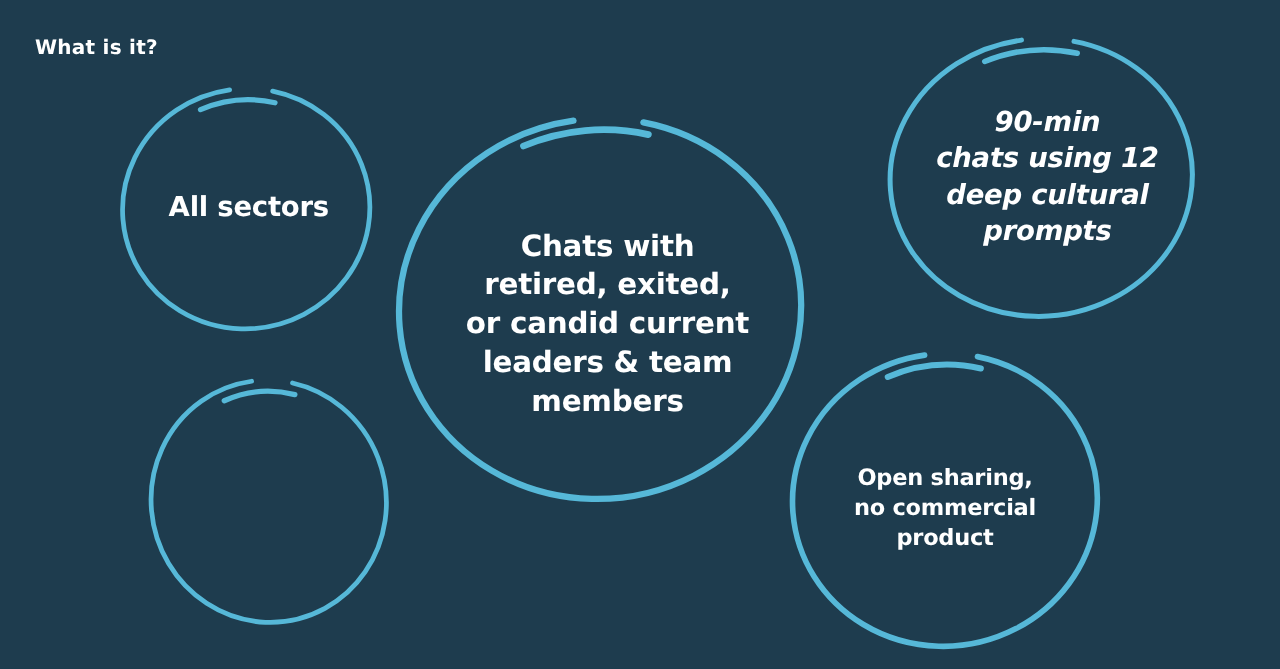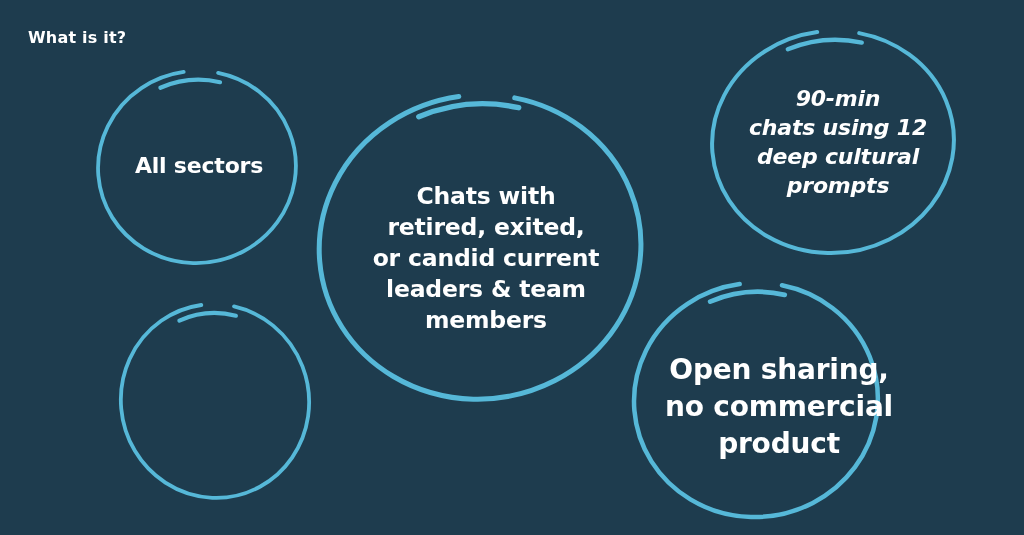--- a/index.html
+++ b/index.html
@@ -45,21 +45,21 @@
     font-weight: bold;
     text-align: center;
     white-space: pre-line;
     line-height: 1.32;
     letter-spacing: -0.2px;
   }
   .label-all-sectors       { left: 199px; top: 166px; font-size: 22px; }
   .label-chats             { left: 486px; top: 259px; font-size: 23.5px; }
   .label-90min             { left: 838px; top: 142px; font-size: 22px; font-style: italic; }
   .label-years             { left: 222px; top: 411px; font-size: 22px; }
-  .label-open-sharing      { left: 779px; top: 407px; font-size: 28px; }
+  .label-open-sharing      { left: 756px; top: 407px; font-size: 18px; }
 </style>
 </head>
 <body>
 
 <div class="canvas">
 
   <div class="page-title">What is it?</div>
 
   <svg class="rings" width="1024" height="535" viewBox="0 0 1024 535" aria-hidden="true">
     <g>

